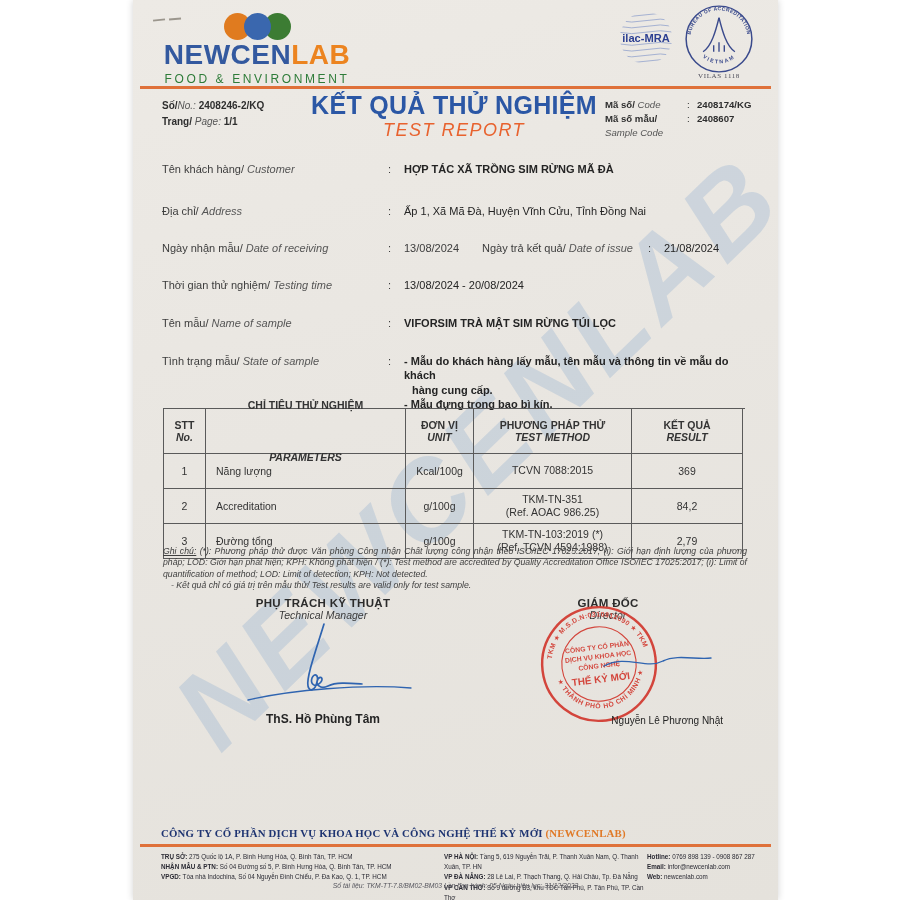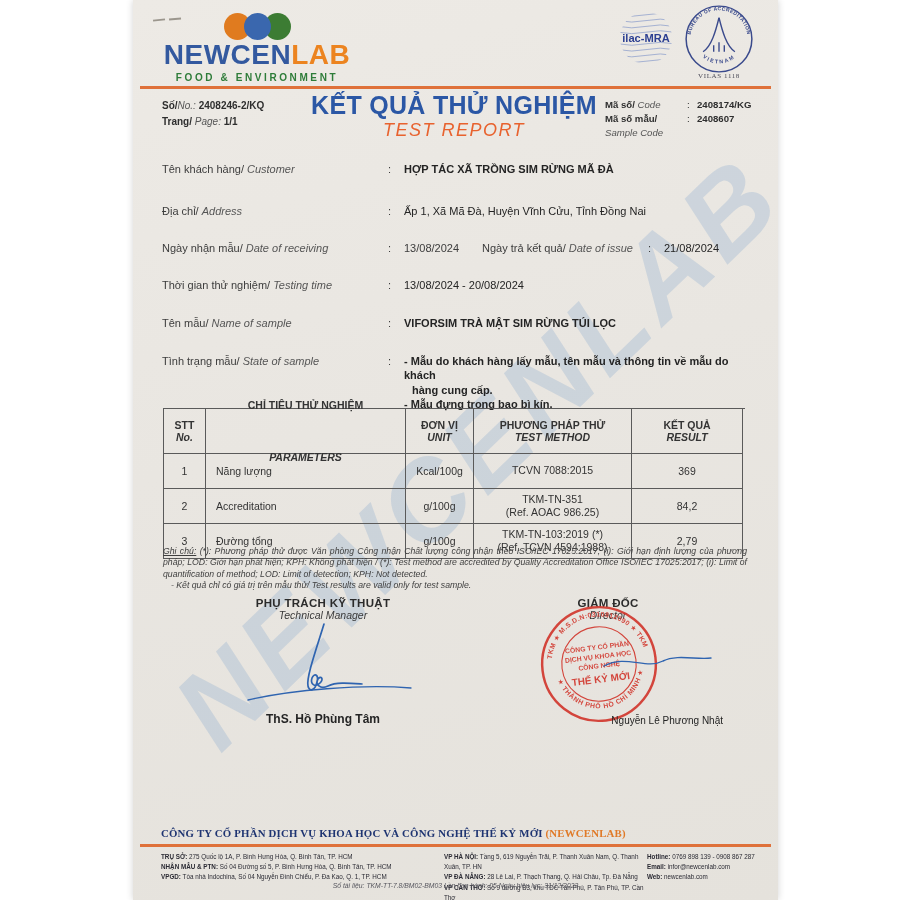--- a/index.html
+++ b/index.html
@@ -19,21 +19,21 @@
   .staple .s2{left:16px;top:2px;width:12px;transform:rotate(-4deg);}
   .logo{position:absolute;left:16px;top:12px;width:216px;text-align:center;z-index:2;}
   .logo-circles{display:flex;justify-content:center;align-items:center;height:28px;}
   .logo-circles span{width:27px;height:27px;border-radius:50%;display:block;}
   .c-orange{background:#e07b1f;z-index:1;}
   .c-blue{background:#3a67ae;margin:0 -7px;z-index:3;position:relative;}
   .c-green{background:#3c7c33;z-index:2;}
   .logo-text{font-size:28px;font-weight:bold;letter-spacing:.5px;margin-top:1px;line-height:1;}
   .logo-text .p1{color:#33599f;}
   .logo-text .p2{color:#ec8420;}
-  .logo-tagline{font-size:10px;font-weight:bold;color:#2e7c39;letter-spacing:2.6px;margin-top:3px;}
+  .logo-tagline{font-size:12px;font-weight:normal;color:#2e7c39;letter-spacing:2.6px;margin-top:3px;}
   .ilac{position:absolute;left:484px;top:9px;width:58px;height:58px;z-index:2;}
   .boa{position:absolute;left:551px;top:4px;width:70px;height:70px;z-index:2;}
   .vilas{position:absolute;left:551px;top:72px;width:70px;text-align:center;font-size:7px;
     color:#4c4c58;font-family:"Liberation Serif","DejaVu Serif",serif;letter-spacing:.6px;z-index:2;}
   .hr-orange{position:absolute;left:7px;right:7px;background:#df713a;z-index:2;}
   .hr-top{top:86px;height:3px;}
   .hr-bottom{top:844px;height:2.5px;}
   
   .tb-left{position:absolute;left:29px;top:98px;font-size:10px;line-height:1.55;z-index:2;color:#2e2e2e;}
   .tb-left .i{color:#555;}

